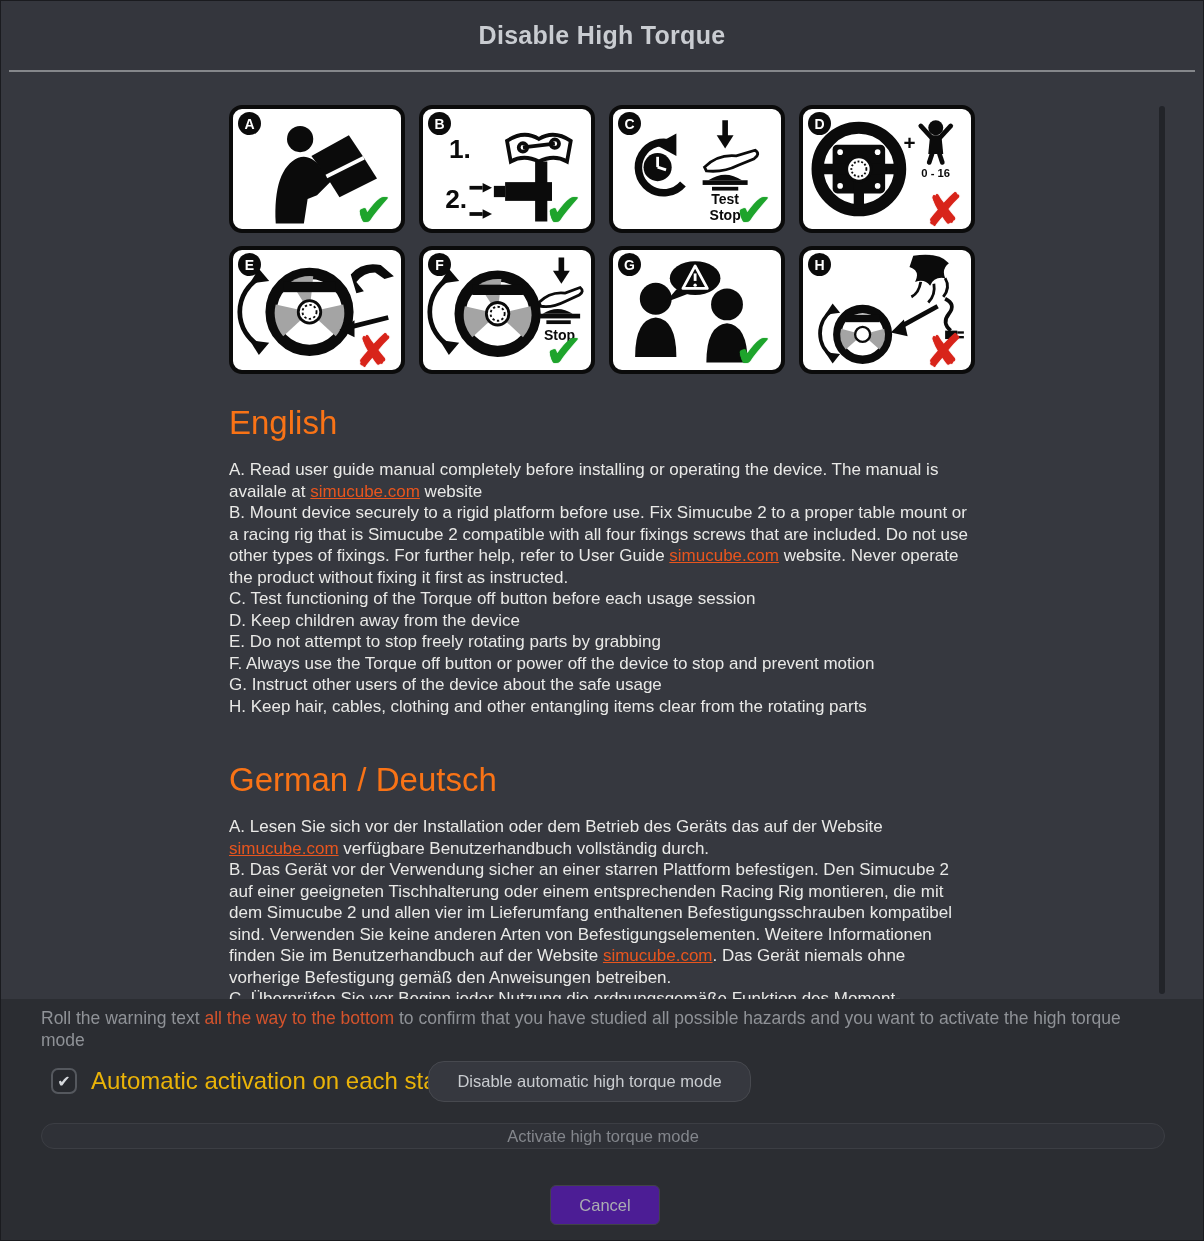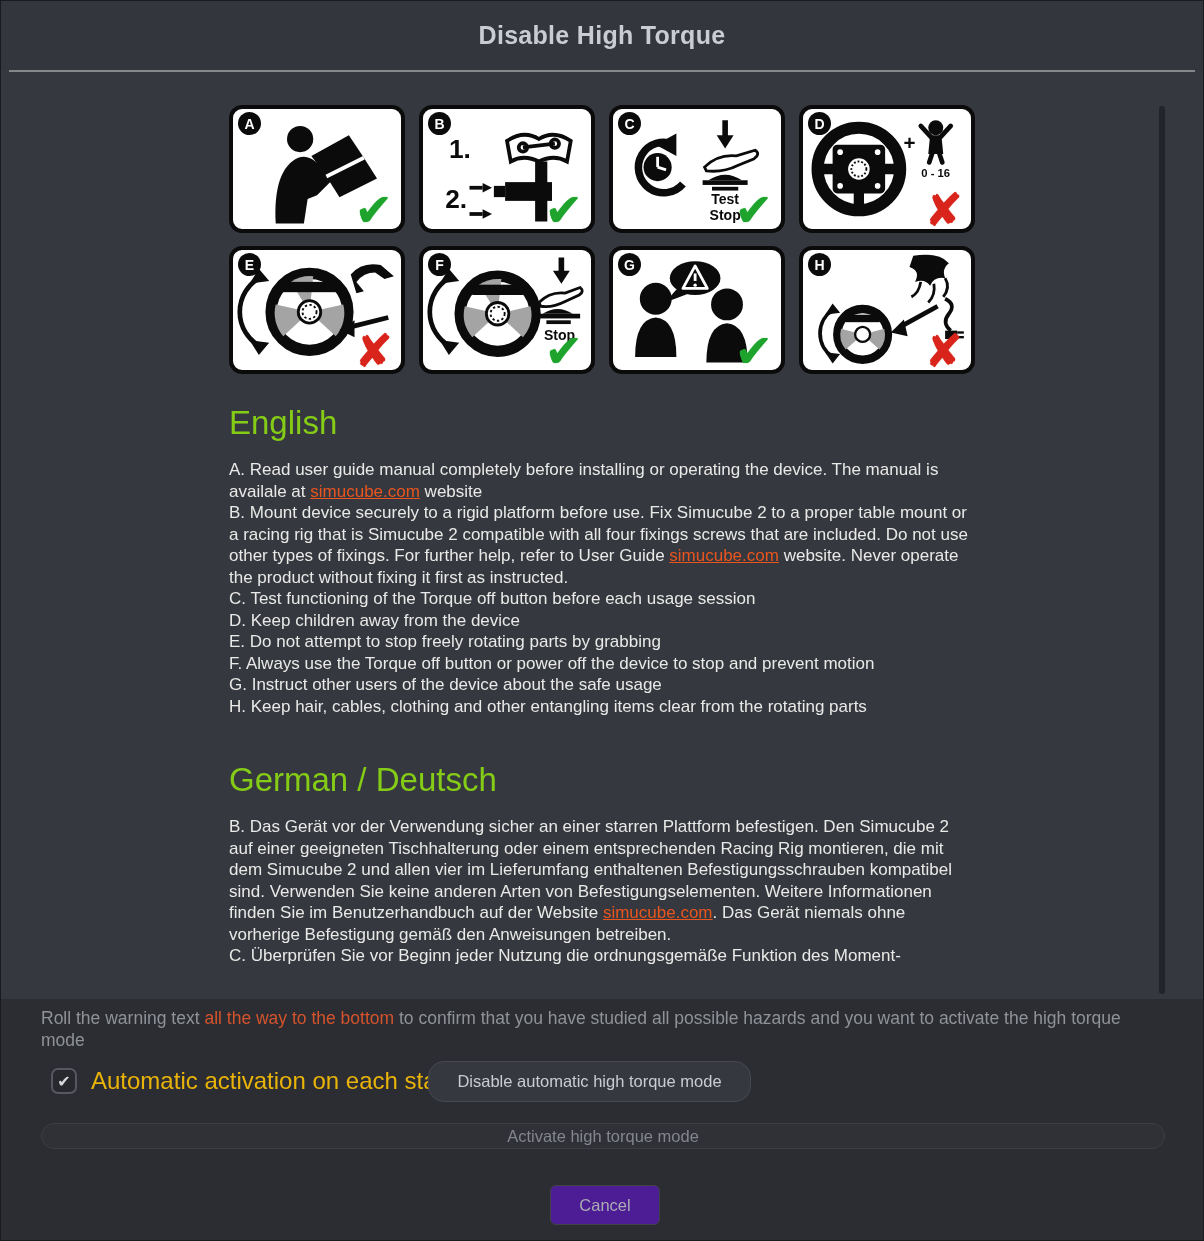--- a/index.html
+++ b/index.html
@@ -22,21 +22,21 @@
   .badge { position:absolute; top:3px; left:5px; width:23px; height:23px; border-radius:50%;
            background:#0b0b0b; color:#fff; font-weight:bold; font-size:14px;
            display:flex; align-items:center; justify-content:center; z-index:2; }
   .result { position:absolute; right:8px; bottom:-4px; font-size:46px; font-weight:bold; line-height:1;
             font-family:"DejaVu Sans", sans-serif; z-index:2; text-shadow:0 0 1px currentColor; }
   .pnum { font:bold 28px "Liberation Sans", sans-serif; fill:#0b0b0b; }
   .plabel { font:bold 15px "Liberation Sans", sans-serif; fill:#0b0b0b; text-anchor:middle; }
   .pplus { font:bold 22px "Liberation Sans", sans-serif; fill:#0b0b0b; text-anchor:middle; }
   .page { font:bold 12px "Liberation Sans", sans-serif; fill:#0b0b0b; text-anchor:middle; }
 
-  .heading { font-size:33px; line-height:38px; color:#84cc16; font-weight:400; margin:0; }
+  .heading { font-size:33px; line-height:38px; color:#f97316; font-weight:400; margin:0; }
   .mt-en { margin-top:30px; }
   .mt-de { margin-top:44px; }
   .paras { margin-top:17px; font-size:17px; line-height:21.5px; color:#e9e9e7; }
   .para { margin:0; }
   a.link { color:var(--link,#e8551e); text-decoration:underline; cursor:pointer; }
 
   .scrollbar { position:absolute; left:1158px; top:105px; width:6px; height:888px; background:#222429; border-radius:3px; }
 
   
   .footer { position:absolute; left:0; top:998px; width:1204px; height:243px; background:#2b2d32; }
@@ -269,20 +269,21 @@
           <div class="para"><span>C. Test functioning of the Torque off button before each usage session</span></div>
           <div class="para"><span>D. Keep children away from the device</span></div>
           <div class="para"><span>E. Do not attempt to stop freely rotating parts by grabbing</span></div>
           <div class="para"><span>F. Always use the Torque off button or power off the device to stop and prevent motion</span></div>
           <div class="para"><span>G. Instruct other users of the device about the safe usage</span></div>
           <div class="para"><span>H. Keep hair, cables, clothing and other entangling items clear from the rotating parts</span></div>
         </div>
 
       <h2 class="heading mt-de">German / Deutsch</h2>
       <div class="paras">
+          <div class="para"><span>A. Lesen Sie sich vor der Installation oder dem Betrieb des Geräts das auf der Website </span><a class="link">simucube.com</a><span> verfügbare Benutzerhandbuch vollständig durch.</span></div>
           <div class="para"><span>B. Das Gerät vor der Verwendung sicher an einer starren Plattform befestigen. Den Simucube 2 auf einer geeigneten Tischhalterung oder einem entsprechenden Racing Rig montieren, die mit dem Simucube 2 und allen vier im Lieferumfang enthaltenen Befestigungsschrauben kompatibel sind. Verwenden Sie keine anderen Arten von Befestigungselementen. Weitere Informationen finden Sie im Benutzerhandbuch auf der Website </span><a class="link">simucube.com</a><span>. Das Gerät niemals ohne vorherige Befestigung gemäß den Anweisungen betreiben.</span></div>
           <div class="para"><span>C. Überprüfen Sie vor Beginn jeder Nutzung die ordnungsgemäße Funktion des Moment-</span></div>
         </div>
 
     </div>
   </div>
 
   <div class="scrollbar"></div>
 
   <div class="footer">

